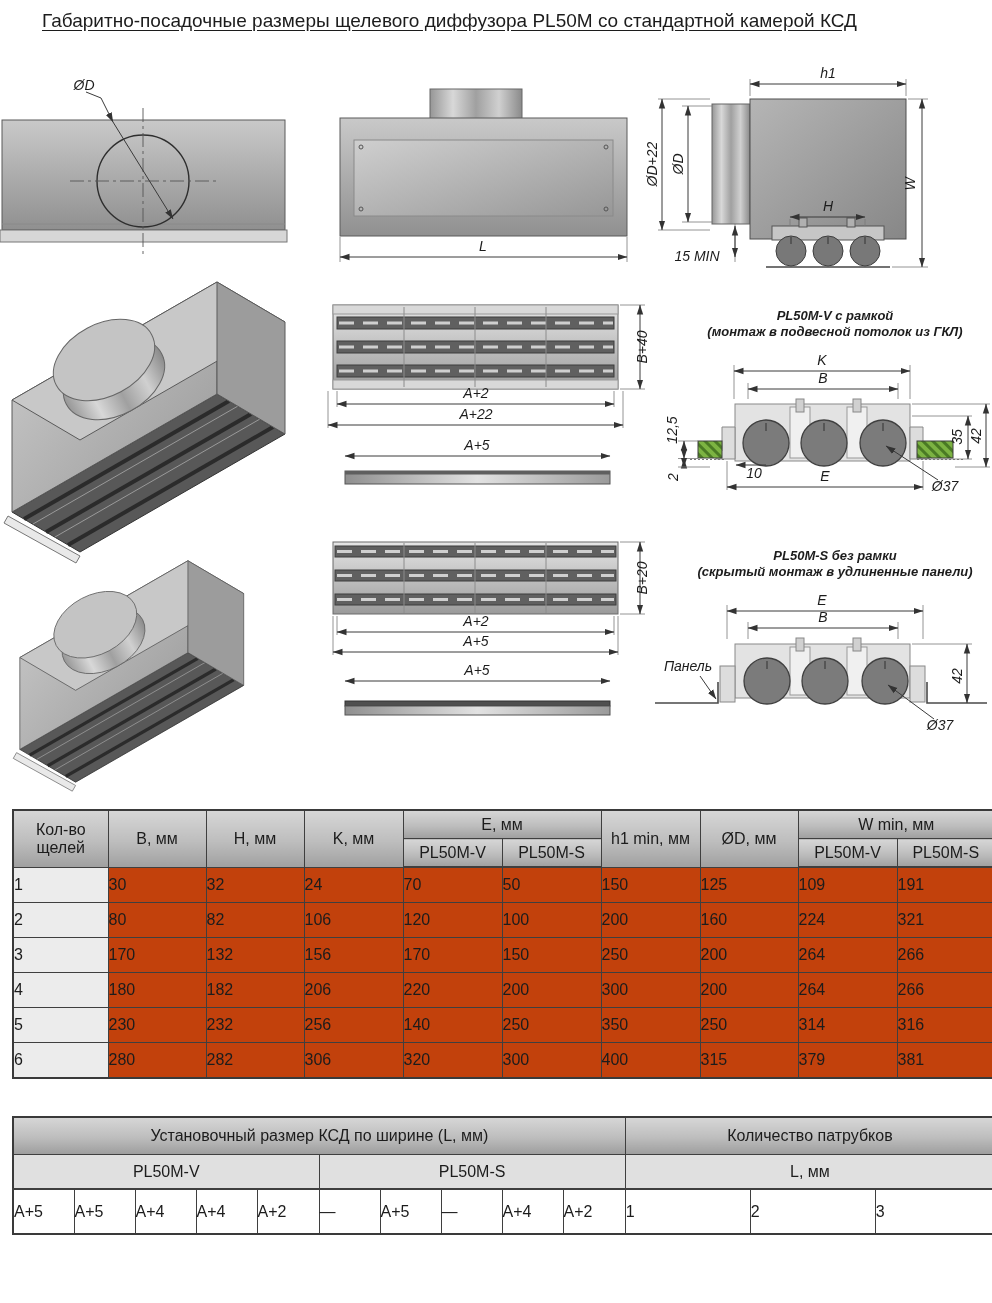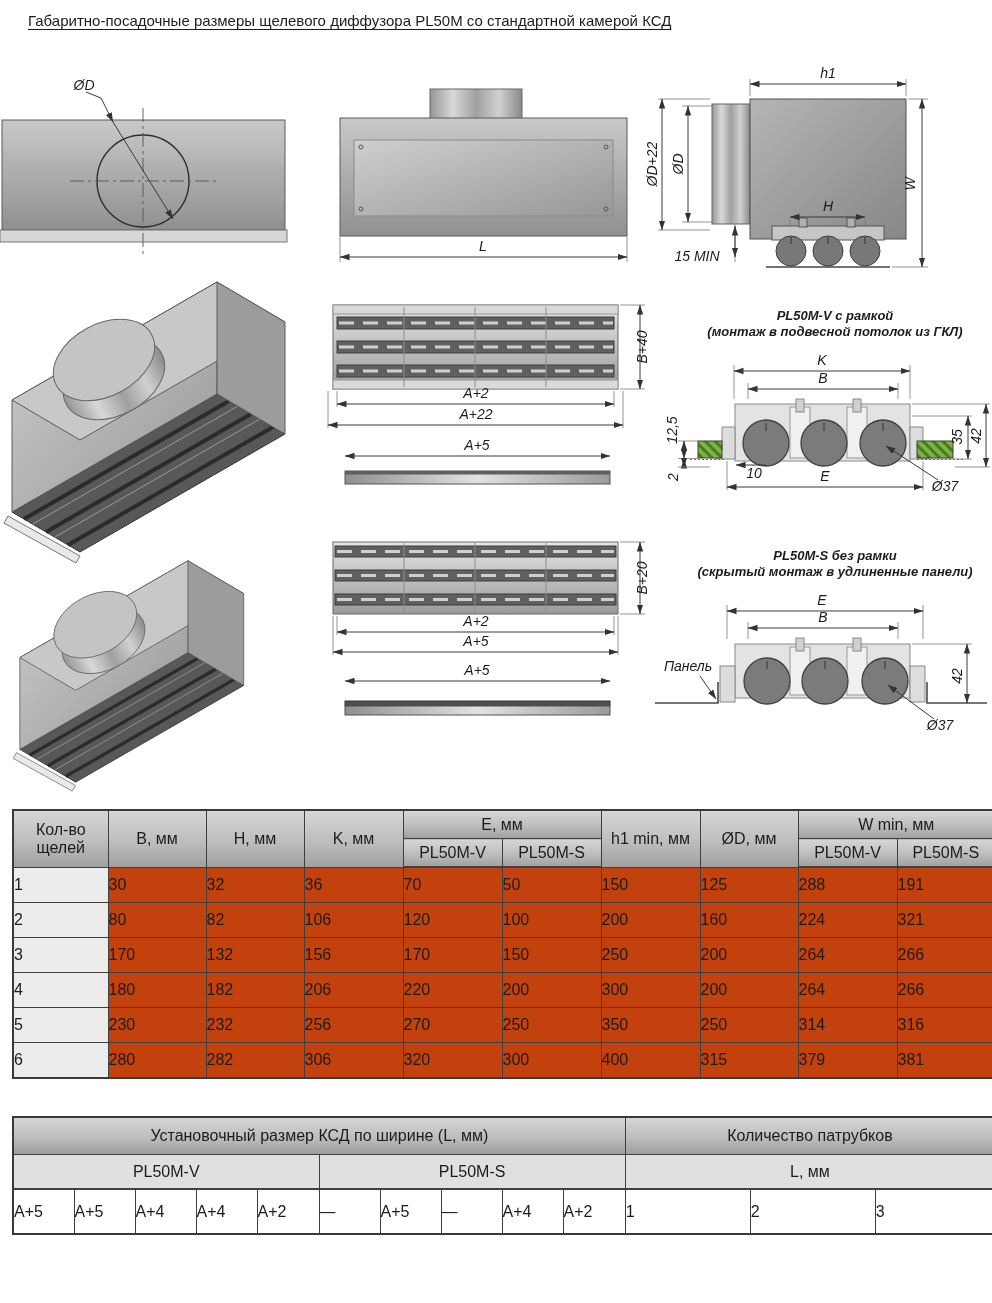--- a/index.html
+++ b/index.html
@@ -1,18 +1,18 @@
 <!DOCTYPE html>
 <html><head>
 <meta charset="utf-8">
 <style>
   html,body{margin:0;padding:0;background:#fff;}
   .page{position:relative;width:992px;height:1303px;background:#fff;
         font-family:"Liberation Sans",sans-serif;color:#1c1c1c;overflow:hidden;}
-  .title-block{padding:8px 0 0 28px;line-height:26px;font-size:15px;}
+  .title-block{padding:8px 0 0 42px;line-height:26px;font-size:19px;}
   .title-block div{text-decoration:underline;text-underline-offset:3px;white-space:nowrap;}
   .drawings{position:relative;width:954px;height:775px;}
   .drawings svg{position:absolute;left:0;top:0;}
   svg .dl{stroke:#3a3a3a;stroke-width:1;fill:none;}
   svg .xl{stroke:#7a7a7a;stroke-width:0.8;fill:none;}
   svg .cl{stroke:#555;stroke-width:0.9;fill:none;stroke-dasharray:14 4 3 4;}
   svg .dim{font:italic 14px "Liberation Sans",sans-serif;fill:#1c1c1c;text-anchor:middle;}
   svg .dtitle{font:italic 700 13px "Liberation Sans",sans-serif;fill:#1c1c1c;text-anchor:middle;}
   table{border-collapse:collapse;table-layout:fixed;margin-left:12px;width:982px;
         font-size:16px;}
@@ -377,26 +377,26 @@
         <th>PL50M-S</th>
         <th>PL50M-V</th>
         <th>PL50M-S</th>
       </tr>
     </thead>
     <tbody>
         <tr>
           <td class="rowhead">1</td>
           <td>30</td>
           <td>32</td>
-          <td>36</td>
+          <td>24</td>
           <td>70</td>
           <td>50</td>
           <td>150</td>
           <td>125</td>
-          <td>288</td>
+          <td>109</td>
           <td>191</td>
         </tr>
         <tr>
           <td class="rowhead">2</td>
           <td>80</td>
           <td>82</td>
           <td>106</td>
           <td>120</td>
           <td>100</td>
           <td>200</td>
@@ -426,21 +426,21 @@
           <td>300</td>
           <td>200</td>
           <td>264</td>
           <td>266</td>
         </tr>
         <tr>
           <td class="rowhead">5</td>
           <td>230</td>
           <td>232</td>
           <td>256</td>
-          <td>270</td>
+          <td>140</td>
           <td>250</td>
           <td>350</td>
           <td>250</td>
           <td>314</td>
           <td>316</td>
         </tr>
         <tr>
           <td class="rowhead">6</td>
           <td>280</td>
           <td>282</td>

